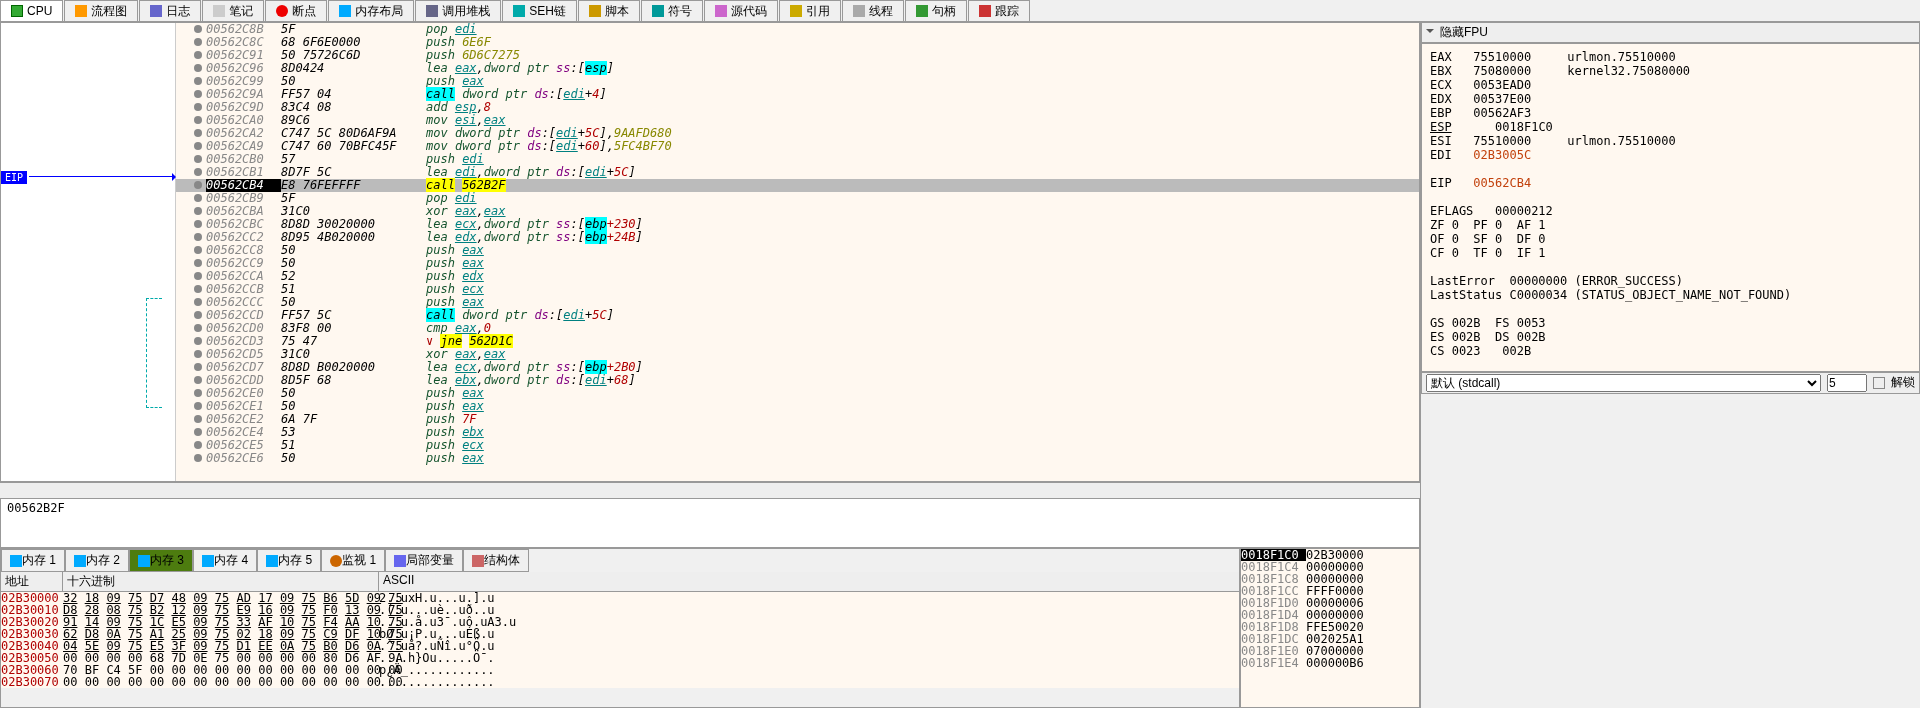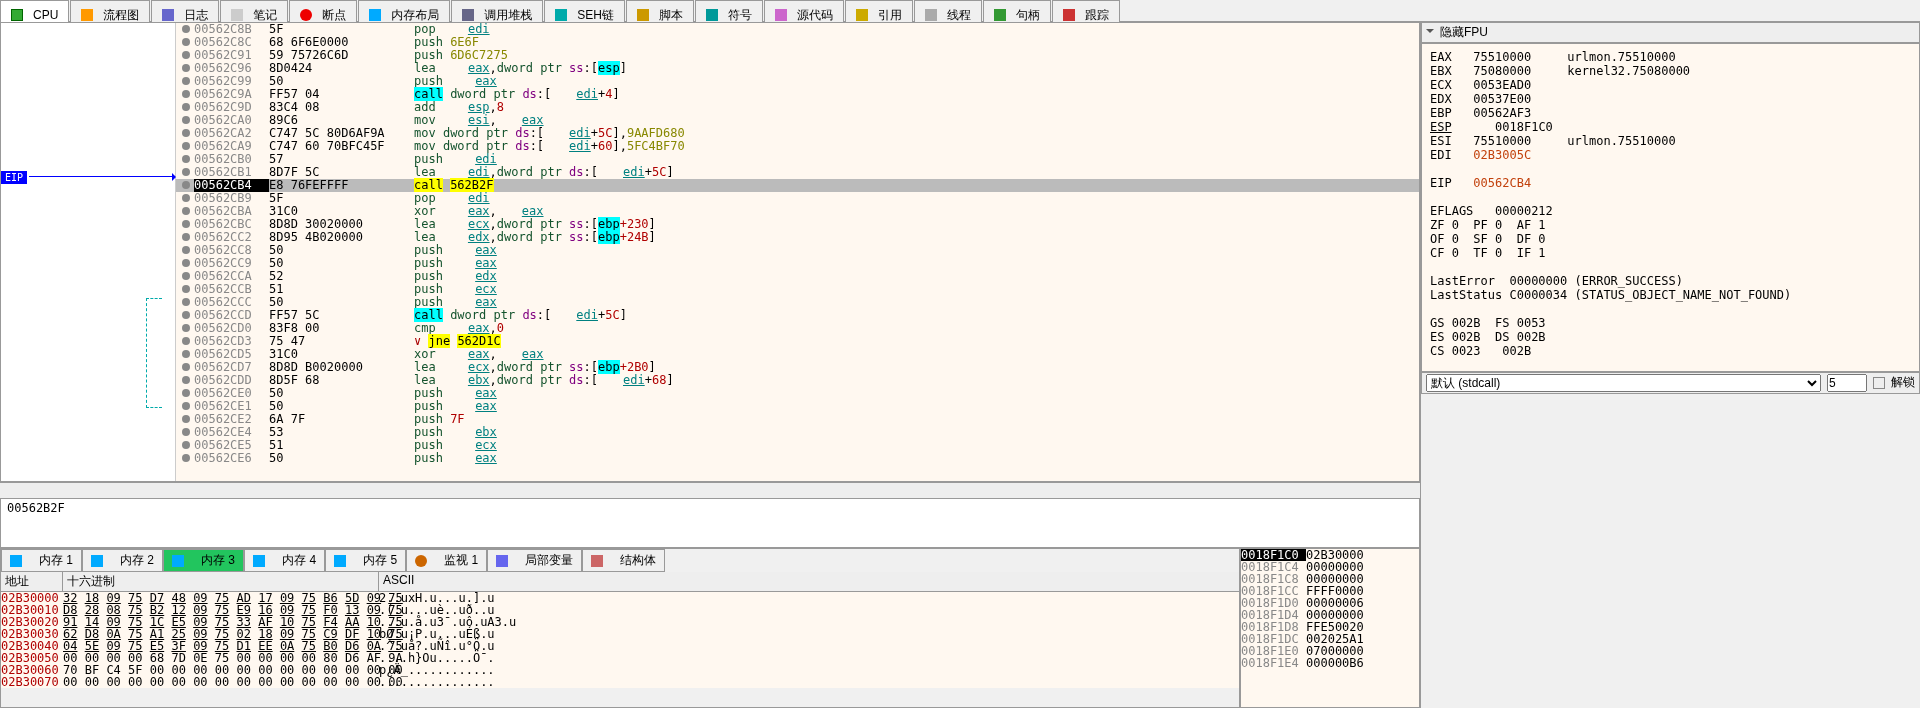--- a/index.html
+++ b/index.html
@@ -1,50 +1,50 @@
 <!DOCTYPE html>
 <html><head>
 <meta charset="utf-8">
 <style>
 * { margin: 0; padding: 0; box-sizing: border-box; }
 body { font-family: "Segoe UI", Verdana, sans-serif; font-size: 12px; background: #f0f0f0; overflow: hidden; }
 .container { display: flex; flex-direction: column; width: 1920px; height: 708px; }
 .top-tabs { display: flex; background: #f0f0f0; border-bottom: 1px solid #999; height: 22px; }
-.top-tab { padding: 14px 10px; border: 1px solid #999; border-bottom: none; background: #f0f0f0; margin-right: 1px; display: flex; align-items: center; gap: 10px; cursor: pointer; font-size: 12px; }
+.top-tab { padding: 6px 10px; border: 1px solid #999; border-bottom: none; background: #f0f0f0; margin-right: 1px; display: flex; align-items: center; gap: 4px; cursor: pointer; font-size: 12px; }
 .top-tab.active { background: #fff; }
 .ico { display: inline-block; width: 12px; height: 12px; }
 .main { display: flex; flex: 1; overflow: hidden; }
 .left-col { display: flex; flex-direction: column; flex: 1; }
 .disasm-wrap { flex: 1; display: flex; overflow: hidden; border: 1px solid #999; background: #FFF8F0; font-family: Consolas, monospace; font-size: 12px; line-height: 13px; position: relative; }
 .arrow-col { width: 175px; background: #fff; border-right: 1px solid #ccc; position: relative; }
 .eip-badge { position: absolute; left: 0; top: 148px; background: #0000ff; color: #fff; padding: 0 4px; font-size: 10px; }
 .eip-line { position: absolute; left: 28px; top: 153px; width: 145px; height: 0; border-top: 1px solid #0000ff; }
 .eip-line::after { content: ""; position: absolute; right: -6px; top: -4px; border: 4px solid transparent; border-left-color: #0000ff; }
 .jump-line { position: absolute; left: 145px; top: 275px; width: 16px; height: 110px; border-left: 1px dashed #00aaaa; border-top: 1px dashed #00aaaa; border-bottom: 1px dashed #00aaaa; }
 .disasm-body { flex: 1; overflow: hidden; }
-.da-row { display: flex; white-space: pre; padding-left: 6px; }
+.da-row { display: flex; white-space: pre; padding-left: 18px; font-style: italic; }
 .da-row.cur { background: #bbb; }
 .bp-dot { width: 8px; height: 8px; border-radius: 50%; background: #888; margin: 2px 4px 0 0; }
 .addr { color: #888; width: 75px; }
 .addr.hl { background: #000; color: #fff; }
 .bytes { width: 145px; color: #000; }
 .ins { flex: 1; }
 .m-blue { color: #14532d; }
 .m-red { color: #b00000; }
-.m-teal { color: #008080; text-decoration: underline; margin-left: 25px; }
+.m-teal { color: #008080; text-decoration: underline; }
 .m-olive { color: #888800; }
 .m-purple { color: #800080; }
 .m-yellow-bg { background: #ffff00; }
 .m-cyan-bg { background: #00ffff; }
 .info-bar { background: #fff; border: 1px solid #999; height: 50px; padding: 2px 6px; font-family: Consolas, monospace; font-size: 12px; display:flex; flex-direction:column; justify-content:flex-start;gap:23px; }
 .bottom-panels { display: flex; height: 160px; }
 .dump-area { flex: 1; display: flex; flex-direction: column; border: 1px solid #999; }
 .dump-tabs { display: flex; background: #f0f0f0; }
-.dump-tab { padding: 2px 8px; border: 1px solid #999; display: flex; align-items: center; gap: 17px; cursor: pointer; font-size: 12px; }
-.dump-tab.active { background: #22c55e; }
+.dump-tab { padding: 2px 8px; border: 1px solid #999; display: flex; align-items: center; gap: 0; cursor: pointer; font-size: 12px; }
+.dump-tab.active { background: #4d7c0f; }
 .dump-header { display: flex; background: #eee; border-bottom: 1px solid #999; font-size: 12px; }
 .dh-addr { width: 62px; padding: 1px 4px; border-right: 1px solid #999; }
 .dh-hex { width: 316px; padding: 1px 4px; border-right: 1px solid #999; }
 .dh-ascii { flex: 1; padding: 1px 4px; }
 .dump-body { font-family: Consolas, monospace; font-size: 12px; line-height: 12px; overflow: hidden; background:#FFF8F0;}
 .dp-row { display: flex; white-space: pre; }
 .dp-addr { width: 62px; color: #b00000; }
 .dp-hex { width: 316px; }
 .dp-ascii { flex: 1; color: #000; }
 .hx-pair { display:inline-block; }
@@ -158,21 +158,21 @@
 
       <div class="disasm-wrap">
         <div class="arrow-col">
           <div class="eip-badge">EIP</div>
           <div class="eip-line"></div>
           <div class="jump-line"></div>
         </div>
         <div class="disasm-body" id="disasm-body">
             <div class="da-row"><span class="bp-dot"></span><span class="addr">00562C8B</span><span class="bytes">5F</span><span class="ins"><span class="m-blue">pop</span><span class=""> </span><span class="m-teal">edi</span></span></div>
             <div class="da-row"><span class="bp-dot"></span><span class="addr">00562C8C</span><span class="bytes">68 6F6E0000</span><span class="ins"><span class="m-blue">push</span><span class=""> </span><span class="m-olive">6E6F</span></span></div>
-            <div class="da-row"><span class="bp-dot"></span><span class="addr">00562C91</span><span class="bytes">59 75726C6D</span><span class="ins"><span class="m-blue">push</span><span class=""> </span><span class="m-olive">6D6C7275</span></span></div>
+            <div class="da-row"><span class="bp-dot"></span><span class="addr">00562C91</span><span class="bytes">50 75726C6D</span><span class="ins"><span class="m-blue">push</span><span class=""> </span><span class="m-olive">6D6C7275</span></span></div>
             <div class="da-row"><span class="bp-dot"></span><span class="addr">00562C96</span><span class="bytes">8D0424</span><span class="ins"><span class="m-blue">lea</span><span class=""> </span><span class="m-teal">eax</span><span class="">,</span><span class="m-blue">dword ptr </span><span class="m-purple">ss</span><span class="">:[</span><span class="m-cyan-bg">esp</span><span class="">]</span></span></div>
             <div class="da-row"><span class="bp-dot"></span><span class="addr">00562C99</span><span class="bytes">50</span><span class="ins"><span class="m-blue">push</span><span class=""> </span><span class="m-teal">eax</span></span></div>
             <div class="da-row"><span class="bp-dot"></span><span class="addr">00562C9A</span><span class="bytes">FF57 04</span><span class="ins"><span class="m-cyan-bg">call</span><span class=""> </span><span class="m-blue">dword ptr </span><span class="m-purple">ds</span><span class="">:[</span><span class="m-teal">edi</span><span class="">+</span><span class="m-red">4</span><span class="">]</span></span></div>
             <div class="da-row"><span class="bp-dot"></span><span class="addr">00562C9D</span><span class="bytes">83C4 08</span><span class="ins"><span class="m-blue">add</span><span class=""> </span><span class="m-teal">esp</span><span class="">,</span><span class="m-red">8</span></span></div>
             <div class="da-row"><span class="bp-dot"></span><span class="addr">00562CA0</span><span class="bytes">89C6</span><span class="ins"><span class="m-blue">mov</span><span class=""> </span><span class="m-teal">esi</span><span class="">,</span><span class="m-teal">eax</span></span></div>
             <div class="da-row"><span class="bp-dot"></span><span class="addr">00562CA2</span><span class="bytes">C747 5C 80D6AF9A</span><span class="ins"><span class="m-blue">mov</span><span class=""> </span><span class="m-blue">dword ptr </span><span class="m-purple">ds</span><span class="">:[</span><span class="m-teal">edi</span><span class="">+</span><span class="m-red">5C</span><span class="">],</span><span class="m-olive">9AAFD680</span></span></div>
             <div class="da-row"><span class="bp-dot"></span><span class="addr">00562CA9</span><span class="bytes">C747 60 70BFC45F</span><span class="ins"><span class="m-blue">mov</span><span class=""> </span><span class="m-blue">dword ptr </span><span class="m-purple">ds</span><span class="">:[</span><span class="m-teal">edi</span><span class="">+</span><span class="m-red">60</span><span class="">],</span><span class="m-olive">5FC4BF70</span></span></div>
             <div class="da-row"><span class="bp-dot"></span><span class="addr">00562CB0</span><span class="bytes">57</span><span class="ins"><span class="m-blue">push</span><span class=""> </span><span class="m-teal">edi</span></span></div>
             <div class="da-row"><span class="bp-dot"></span><span class="addr">00562CB1</span><span class="bytes">8D7F 5C</span><span class="ins"><span class="m-blue">lea</span><span class=""> </span><span class="m-teal">edi</span><span class="">,</span><span class="m-blue">dword ptr </span><span class="m-purple">ds</span><span class="">:[</span><span class="m-teal">edi</span><span class="">+</span><span class="m-red">5C</span><span class="">]</span></span></div>
             <div class="da-row cur"><span class="bp-dot"></span><span class="addr hl">00562CB4</span><span class="bytes">E8 76FEFFFF</span><span class="ins"><span class="m-yellow-bg">call</span><span class=""> </span><span class="m-yellow-bg">562B2F</span></span></div>

